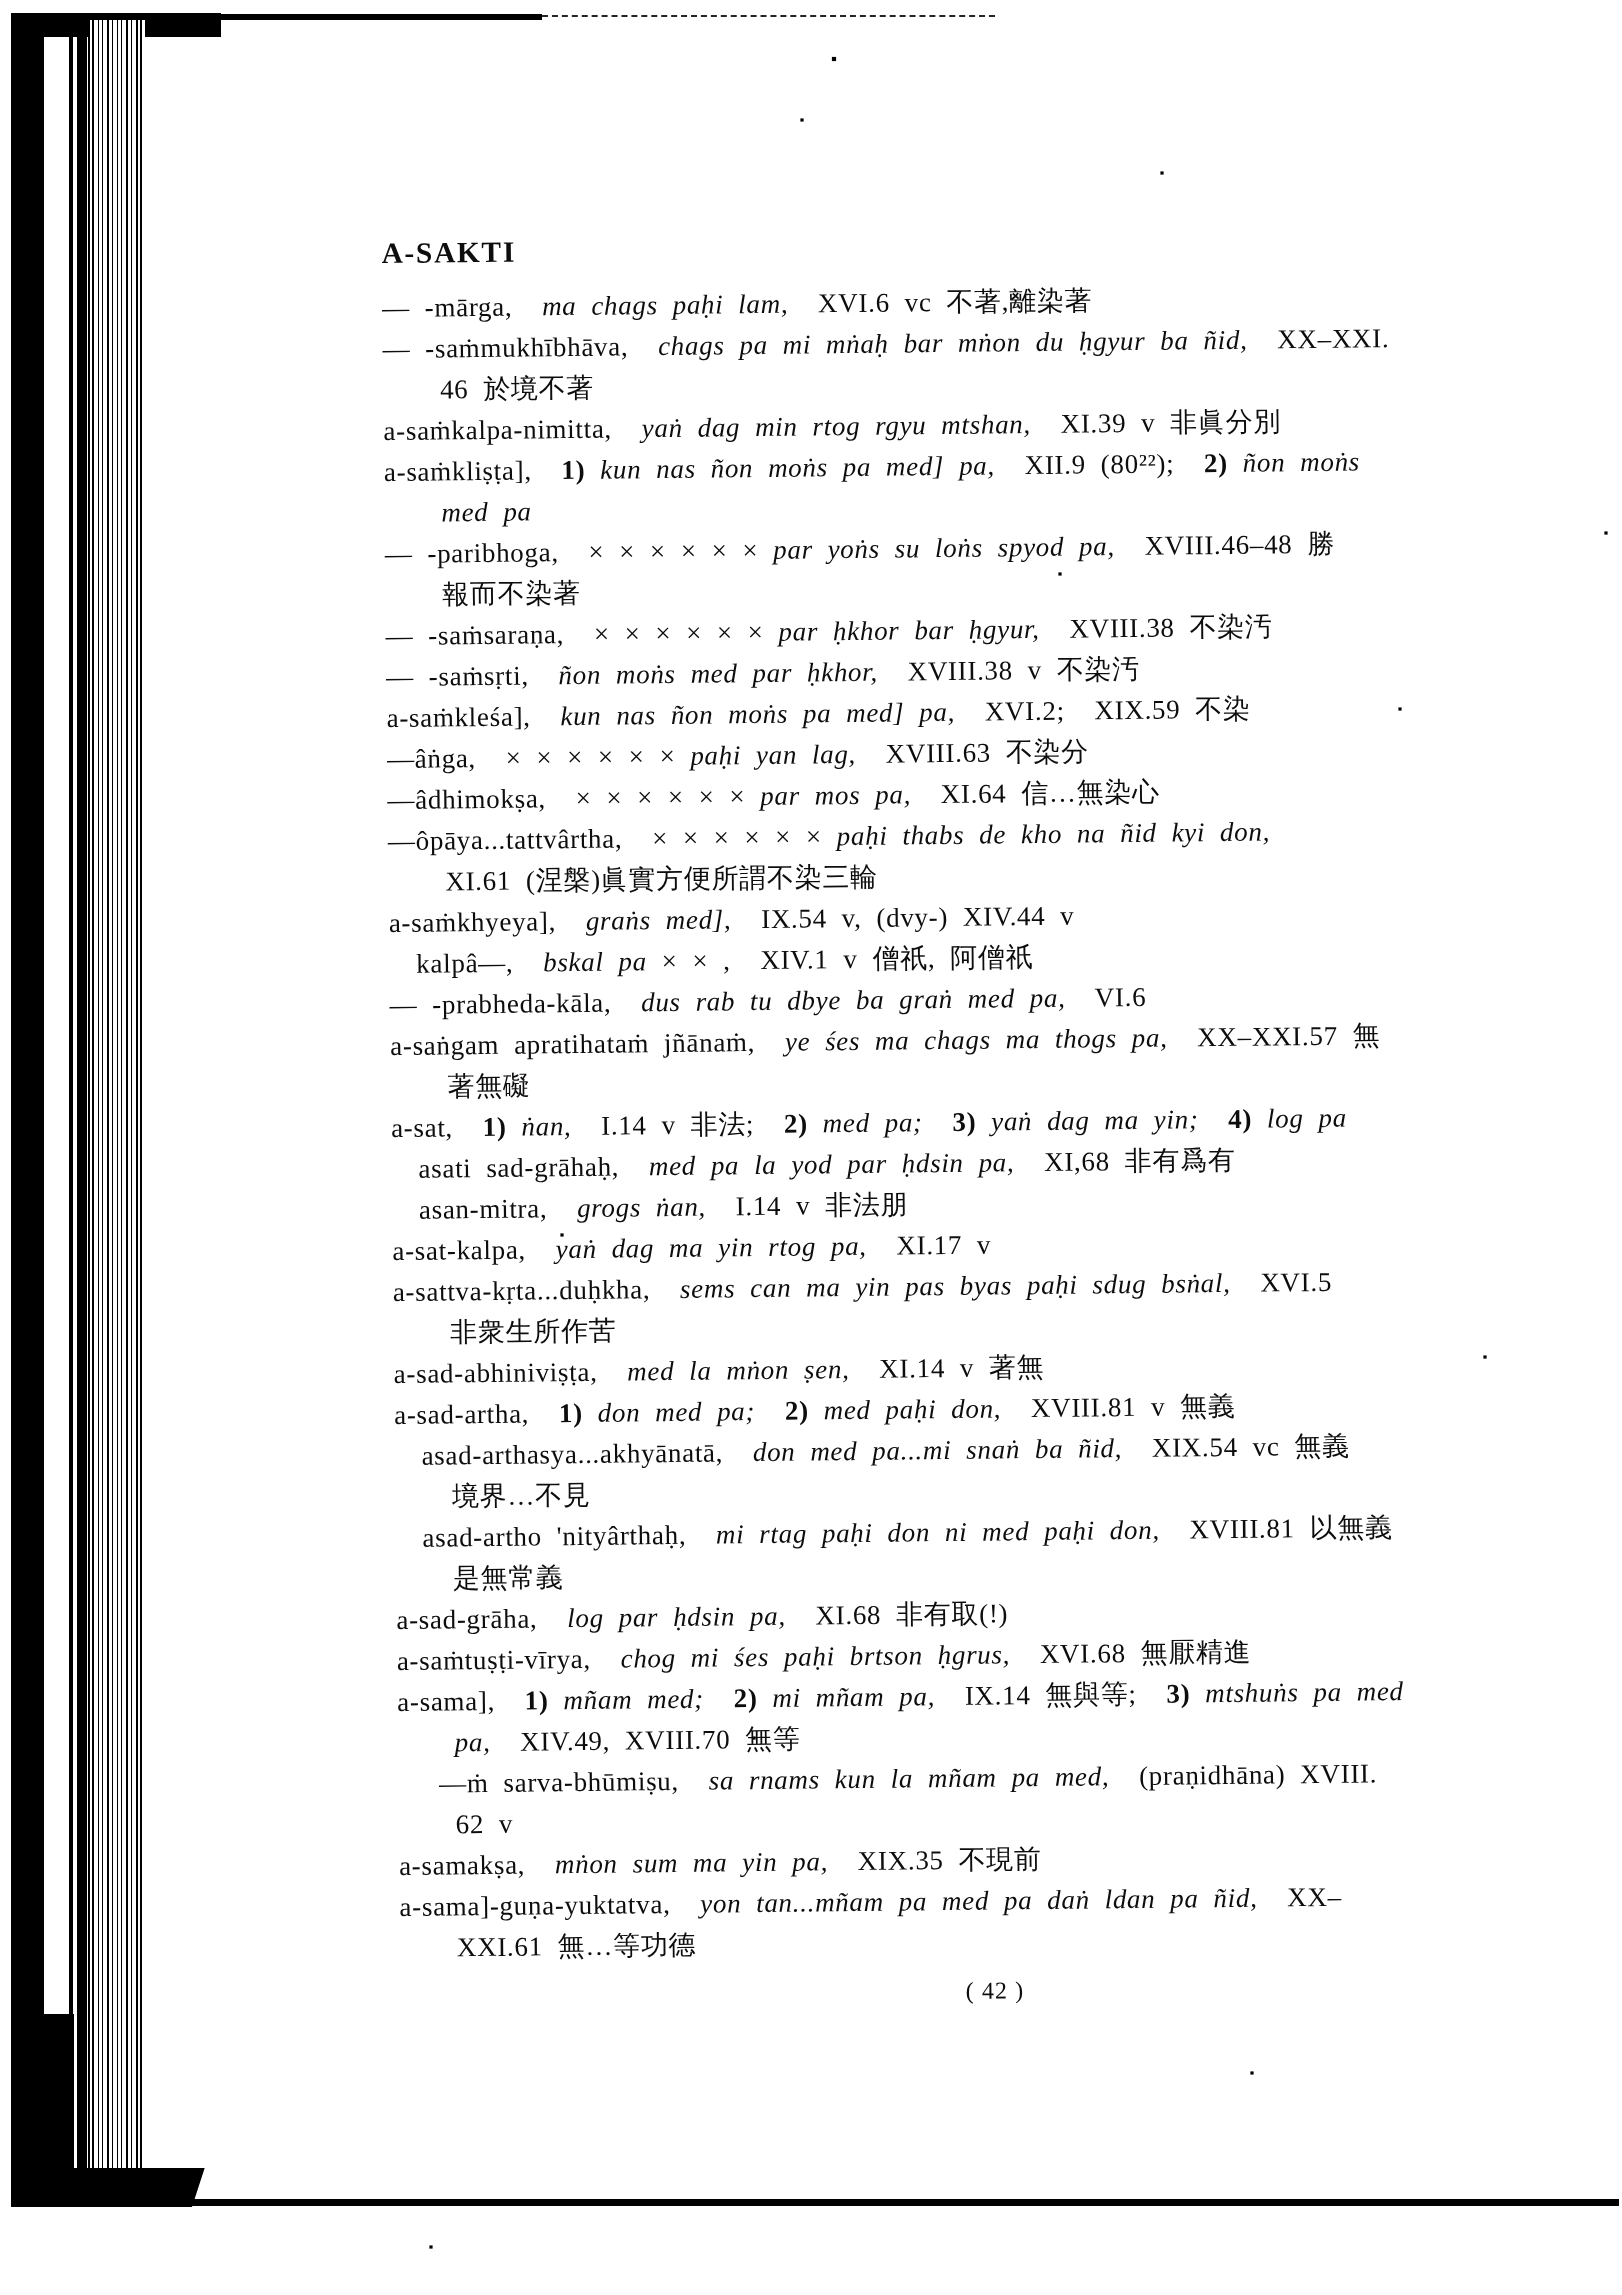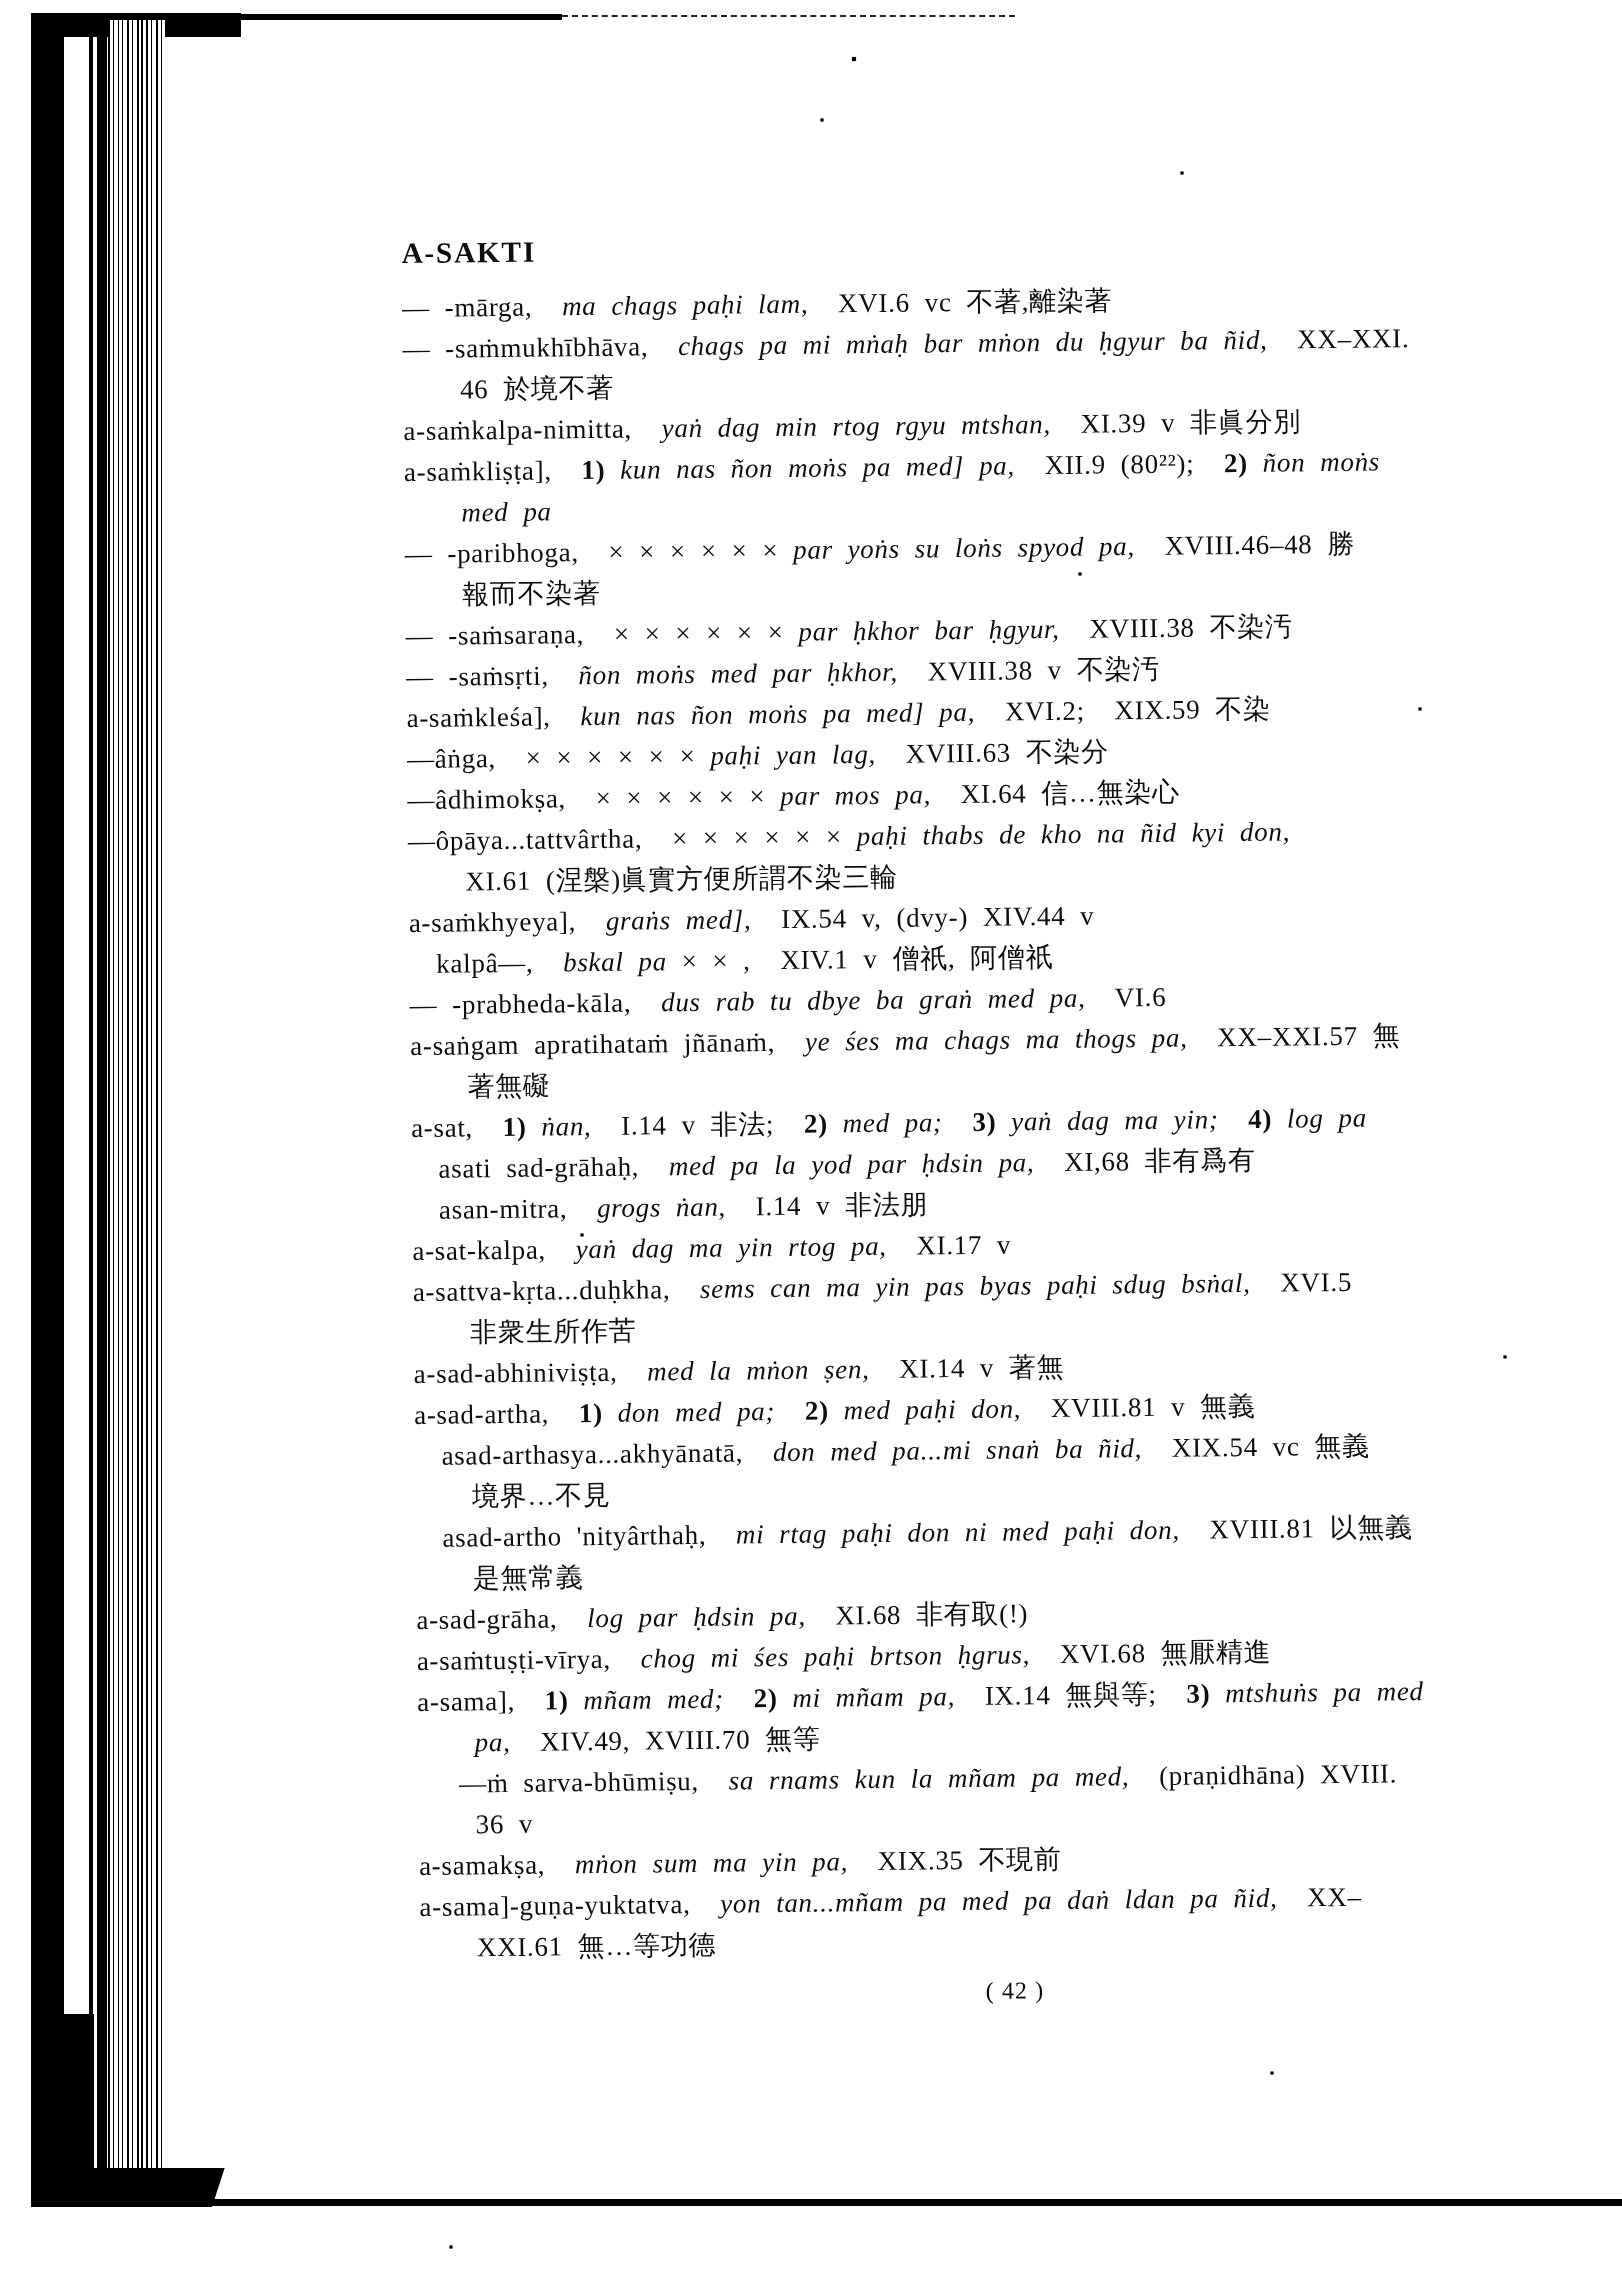--- a/index.html
+++ b/index.html
@@ -5,21 +5,21 @@
   html,body{margin:0;padding:0;}
   body{
     width:1623px;height:2295px;
     background:#ffffff;
     overflow:hidden;
     font-family:"Liberation Serif","DejaVu Serif",serif;
     color:#0d0d0d;
     position:relative;
   }
   
-  .scan{position:absolute;inset:0;margin-left:20px;}
+  .scan{position:absolute;inset:0;}
   .spine-black{
     position:absolute;left:11.3px;top:12.5px;width:33px;height:2190px;
     background:#000;
   }
   .spine-top-band{
     position:absolute;left:11.3px;top:12.5px;width:210px;height:24px;background:#000;
   }
   .spine-thin-line{
     position:absolute;left:69px;top:16px;width:4px;height:2186px;background:#000;
   }
@@ -128,21 +128,21 @@
         <p class="line main"><span class="seg roman">a-sad-artha,  </span><span class="seg bold">1) </span><span class="seg italic">don med pa;</span><span class="seg bold">  2) </span><span class="seg italic">med paḥi don,</span><span class="seg roman">  XVIII.81 v 無義</span></p>
         <p class="line sub"><span class="seg roman">asad-arthasya...akhyānatā,  </span><span class="seg italic">don med pa...mi snaṅ ba ñid,</span><span class="seg roman">  XIX.54 vc 無義</span></p>
         <p class="line cont"><span class="seg roman">境界…不見</span></p>
         <p class="line sub"><span class="seg roman">asad-artho 'nityârthaḥ,  </span><span class="seg italic">mi rtag paḥi don ni med paḥi don,</span><span class="seg roman">  XVIII.81 以無義</span></p>
         <p class="line cont"><span class="seg roman">是無常義</span></p>
         <p class="line main"><span class="seg roman">a-sad-grāha,  </span><span class="seg italic">log par ḥdsin pa,</span><span class="seg roman">  XI.68 非有取(!)</span></p>
         <p class="line main"><span class="seg roman">a-saṁtuṣṭi-vīrya,  </span><span class="seg italic">chog mi śes paḥi brtson ḥgrus,</span><span class="seg roman">  XVI.68 無厭精進</span></p>
         <p class="line main"><span class="seg roman">a-sama],  </span><span class="seg bold">1) </span><span class="seg italic">mñam med;</span><span class="seg bold">  2) </span><span class="seg italic">mi mñam pa,</span><span class="seg roman">  IX.14 無與等;  </span><span class="seg bold">3) </span><span class="seg italic">mtshuṅs pa med</span></p>
         <p class="line cont"><span class="seg italic">pa,</span><span class="seg roman">  XIV.49, XVIII.70 無等</span></p>
         <p class="line subdash"><span class="seg roman">—ṁ sarva-bhūmiṣu,  </span><span class="seg italic">sa rnams kun la mñam pa med,</span><span class="seg roman">  (praṇidhāna) XVIII.</span></p>
-        <p class="line cont"><span class="seg roman">36 v</span></p>
+        <p class="line cont"><span class="seg roman">62 v</span></p>
         <p class="line main"><span class="seg roman">a-samakṣa,  </span><span class="seg italic">mṅon sum ma yin pa,</span><span class="seg roman">  XIX.35 不現前</span></p>
         <p class="line main"><span class="seg roman">a-sama]-guṇa-yuktatva,  </span><span class="seg italic">yon tan...mñam pa med pa daṅ ldan pa ñid,</span><span class="seg roman">  XX–</span></p>
         <p class="line cont"><span class="seg roman">XXI.61 無…等功德</span></p>
       </div>
     <div class="pageno">( 42 )</div>
   </div>
 </div>
 
 
 </body></html>

